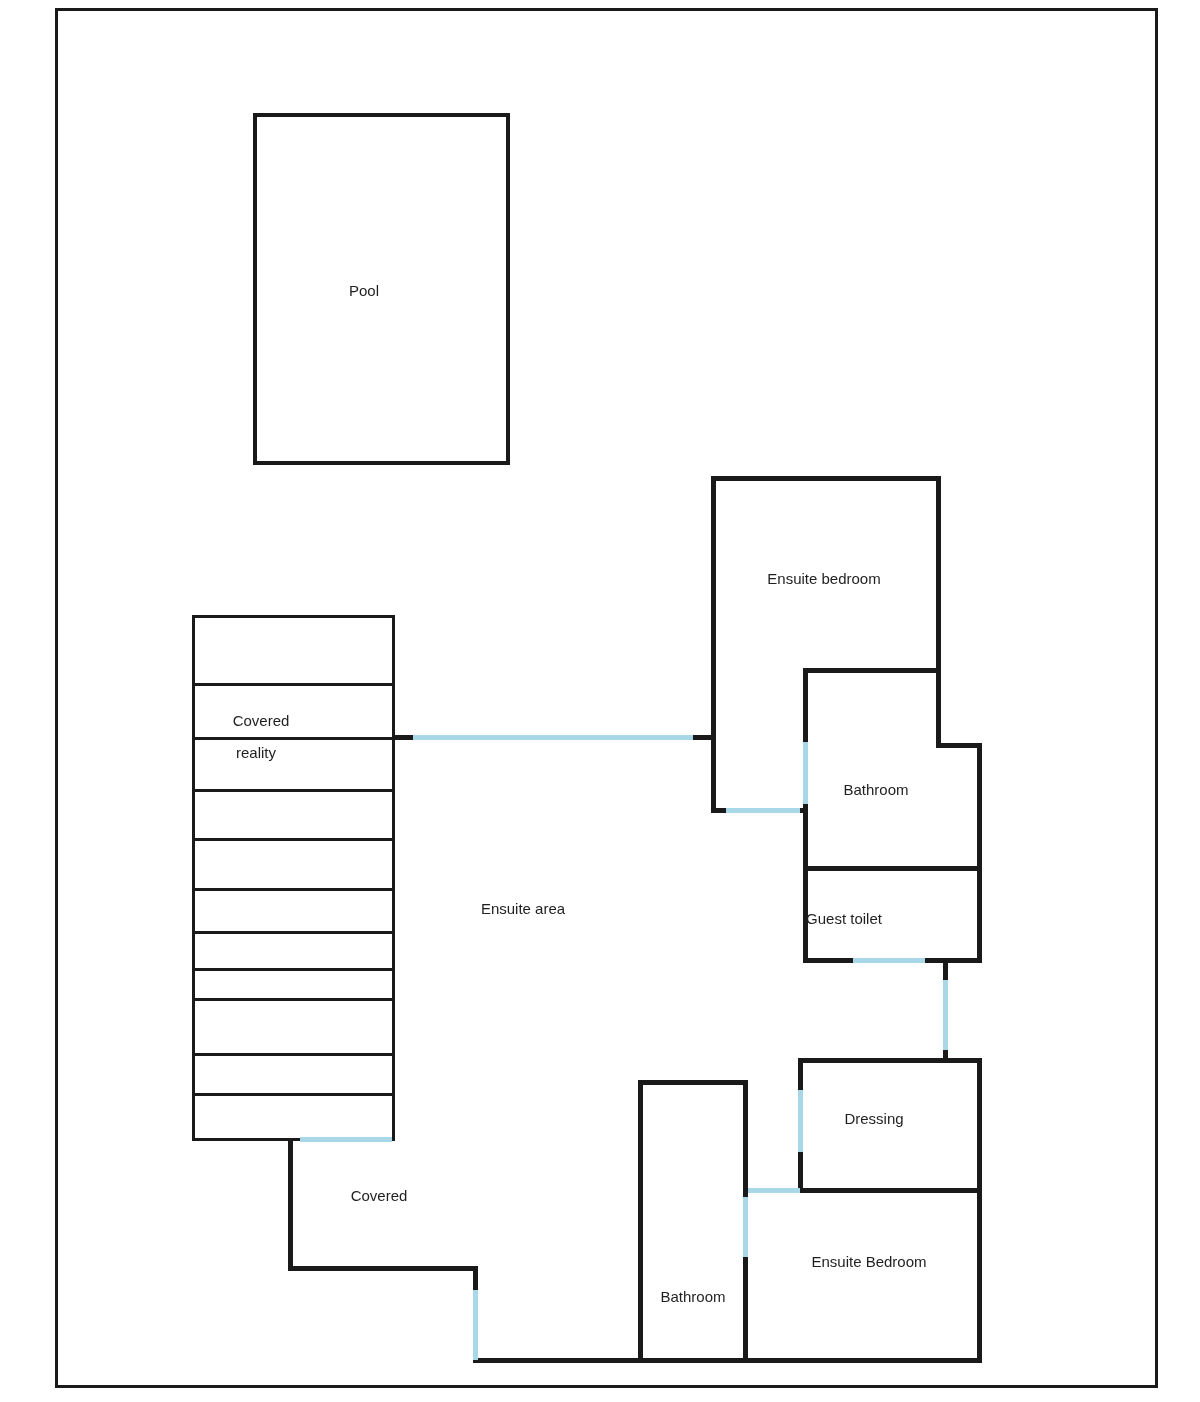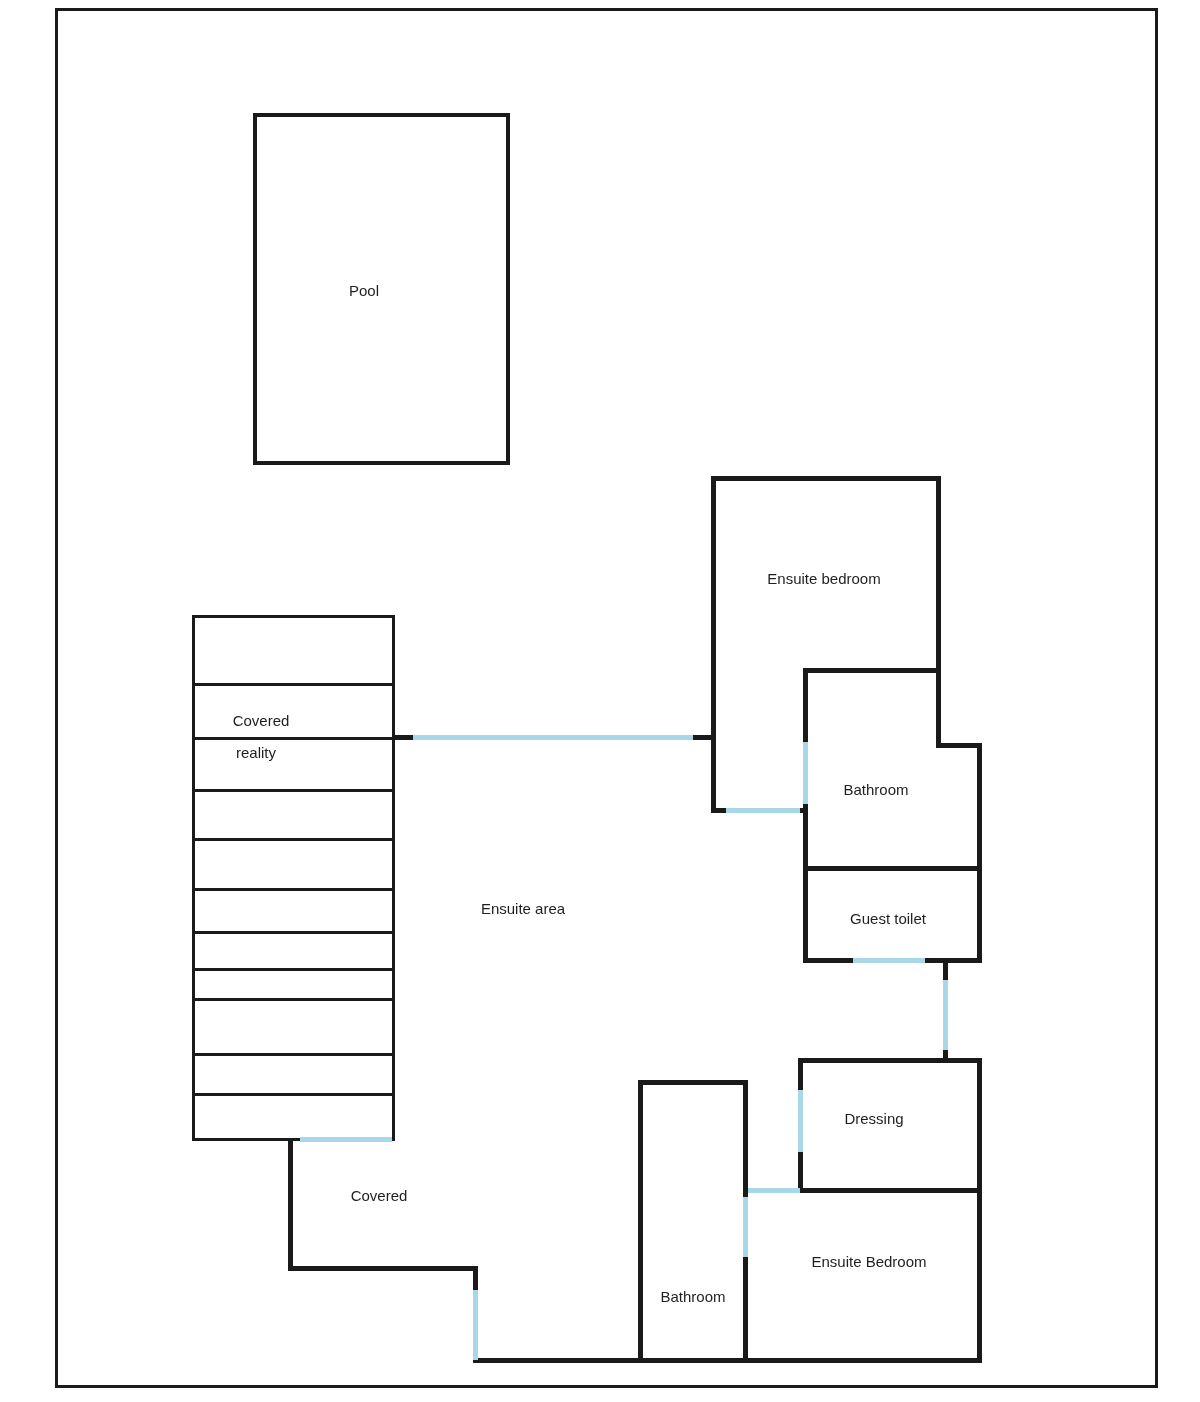--- a/index.html
+++ b/index.html
@@ -99,21 +99,21 @@
   <div class="wall" style="left:977px;top:743px;width:5px;height:130px;"></div>
   <div class="wall" style="left:803px;top:668px;width:5px;height:205px;"></div>
   <div class="door" style="left:803px;top:742px;width:5px;height:62px;"></div>
   <div class="wall" style="left:803px;top:866px;width:179px;height:5px;"></div>
   <div class="label" style="left:876px;top:777px;">Bathroom</div>
 
   <div class="wall" style="left:803px;top:866px;width:5px;height:97px;"></div>
   <div class="wall" style="left:977px;top:866px;width:5px;height:97px;"></div>
   <div class="wall" style="left:803px;top:958px;width:179px;height:5px;"></div>
   <div class="door" style="left:853px;top:958px;width:72px;height:5px;"></div>
-  <div class="label" style="left:888px;top:906px;">Guest toilet</div>
+  <div class="label" style="left:844px;top:906px;">Guest toilet</div>
 
   <div class="wall" style="left:943px;top:958px;width:5px;height:24px;"></div>
   <div class="door" style="left:943px;top:980px;width:5px;height:72px;"></div>
   <div class="wall" style="left:943px;top:1050px;width:5px;height:13px;"></div>
 
   <div class="label" style="left:523px;top:896px;">Ensuite area</div>
 
   <div class="wall" style="left:798px;top:1058px;width:184px;height:5px;"></div>
   <div class="wall" style="left:798px;top:1058px;width:5px;height:135px;"></div>
   <div class="door" style="left:798px;top:1090px;width:5px;height:62px;"></div>

